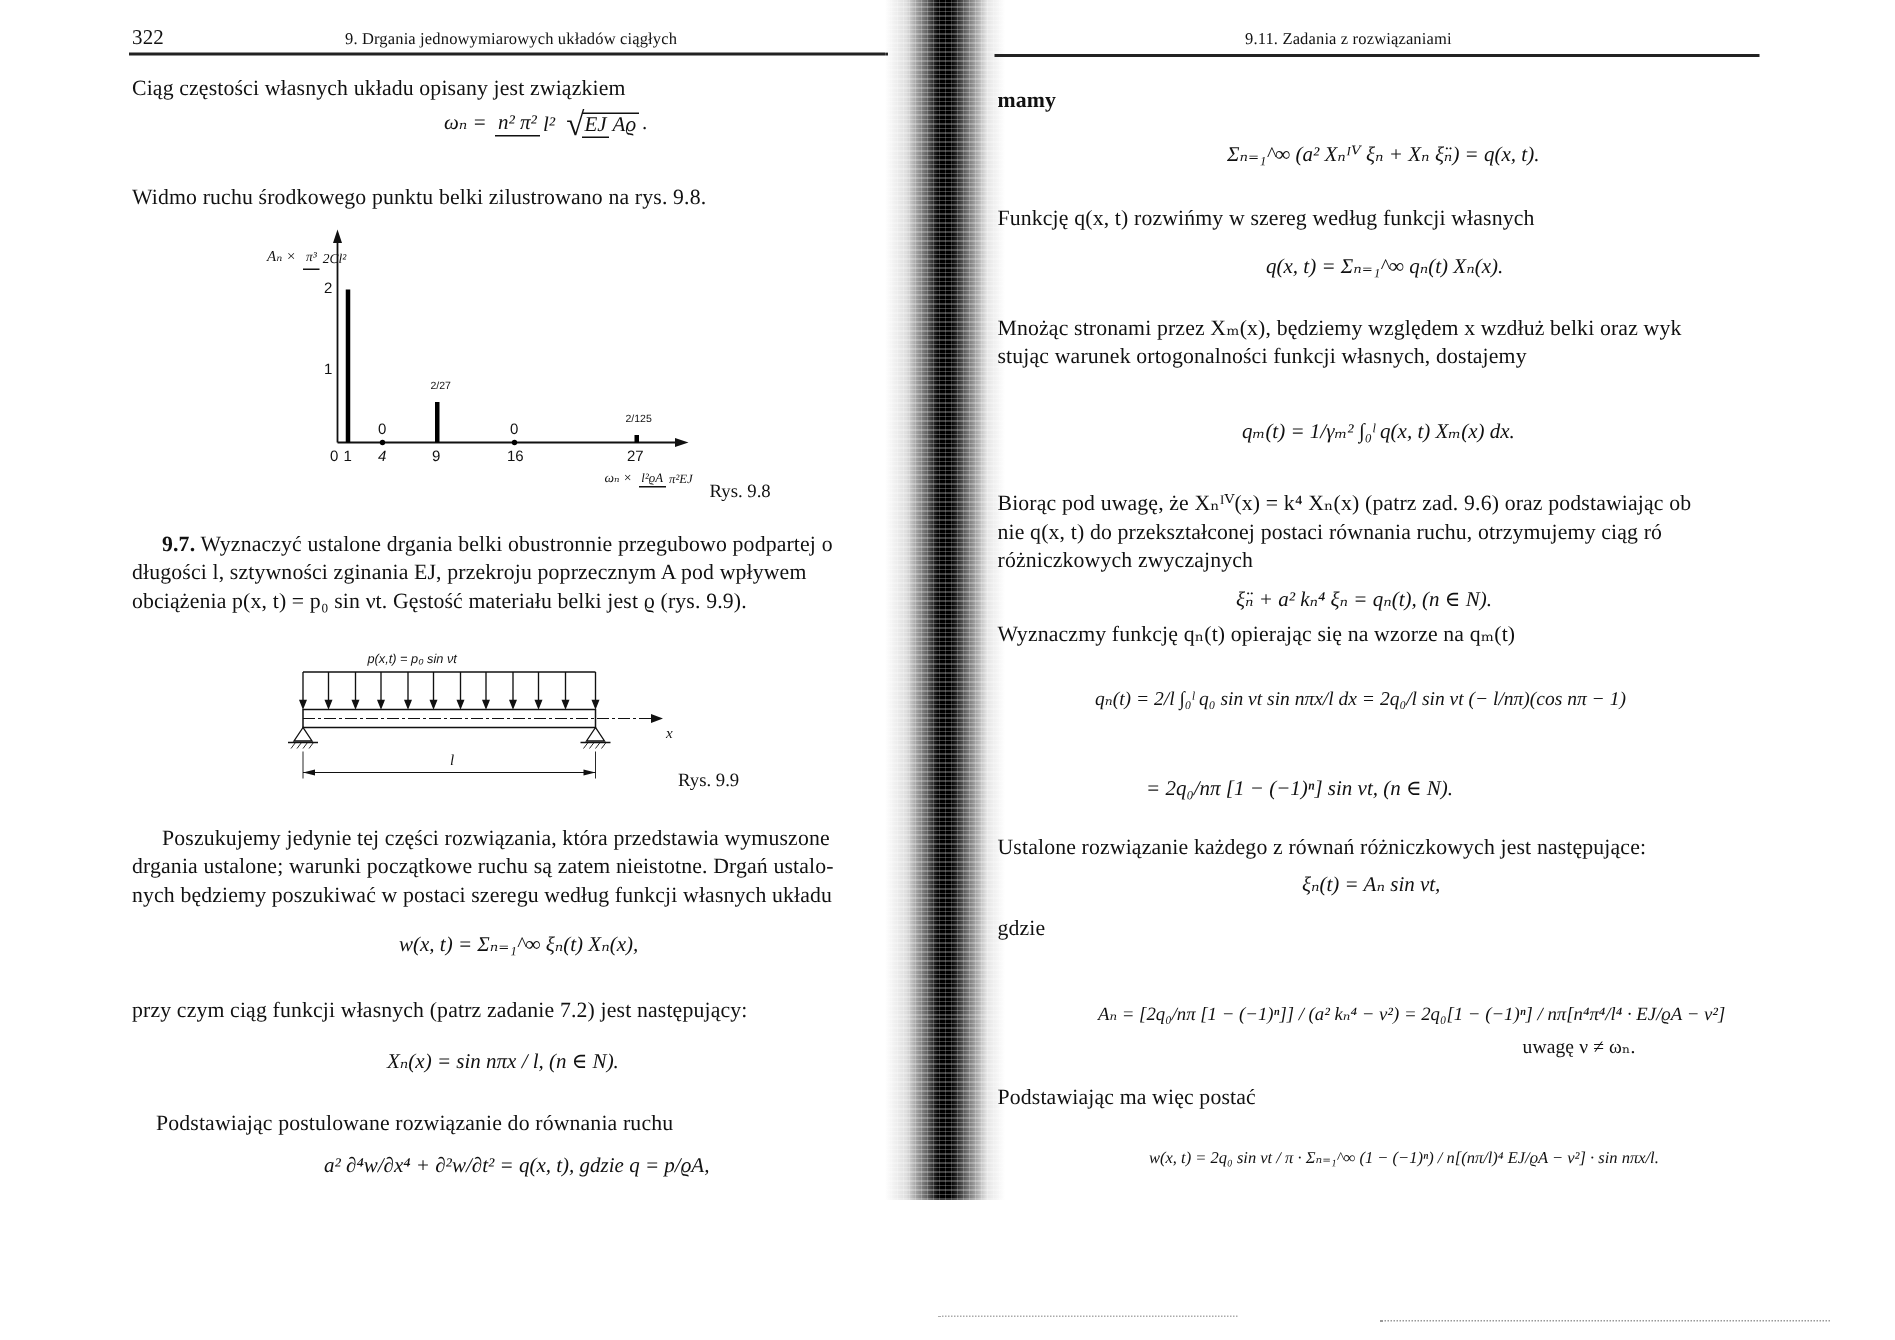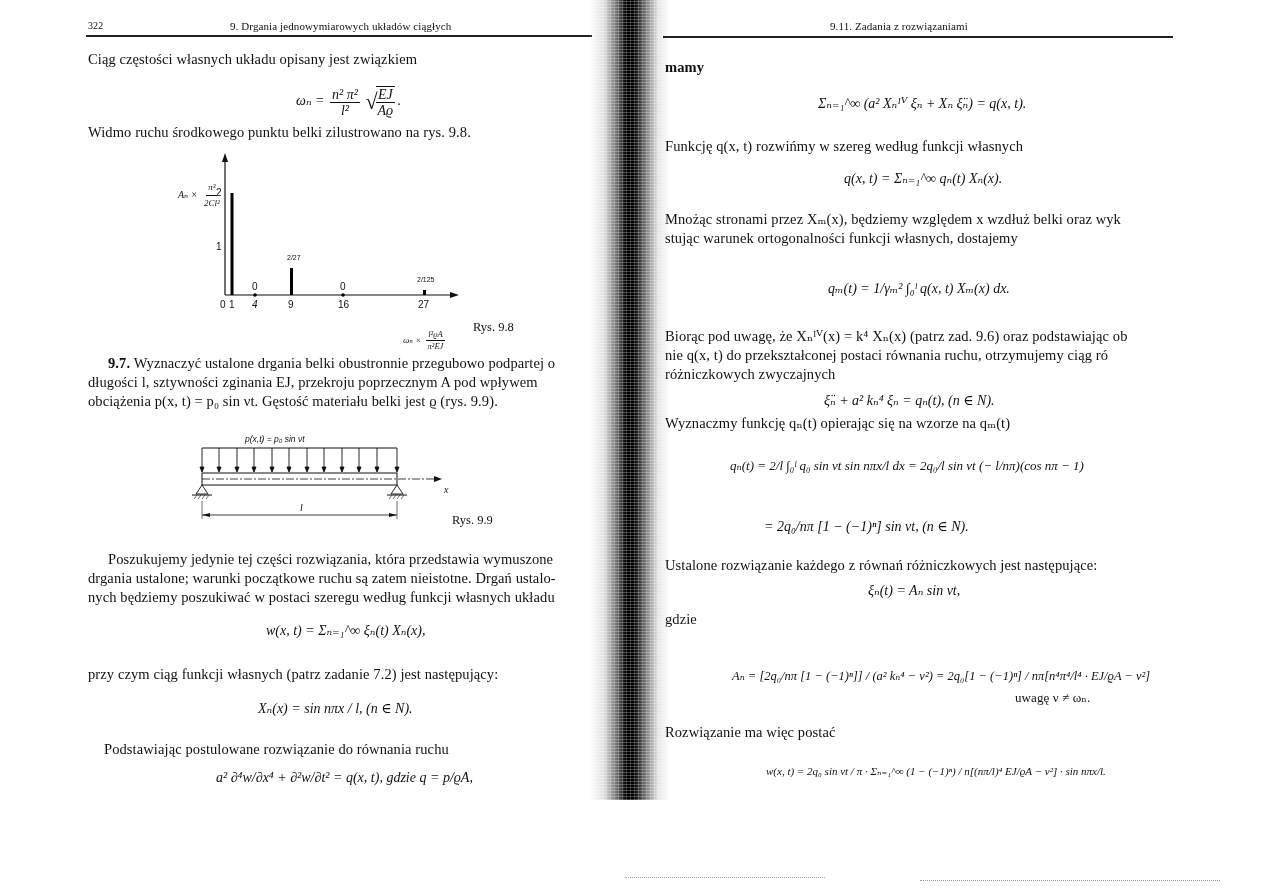--- a/index.html
+++ b/index.html
@@ -4,35 +4,35 @@
 <style>
   html, body { margin:0; padding:0; }
   body { width:1263px; height:893px; background:#ffffff; position:relative; overflow:hidden;
          font-family:"Liberation Serif", "DejaVu Serif", serif; color:#111; }
   .abs { position:absolute; }
   .txt { font-size:14.5px; line-height:19px; white-space:nowrap; letter-spacing:0.1px; }
   .hdr { font-size:11px; }
   .rule { position:absolute; height:1.6px; background:#222; }
   .eq { position:absolute; font-size:14px; white-space:nowrap; font-style:normal; }
   .it { font-style:italic; }
-  .frac { display:inline-flex; flex-direction:column; align-items:center; vertical-align:middle; margin:16px 2px; }
+  .frac { display:inline-flex; flex-direction:row; align-items:center; vertical-align:middle; margin:0 2px; }
   .frac .num { border-bottom:1px solid #111; padding:0 2px; line-height:15px; }
   .frac .den { padding:0 2px; line-height:15px; }
   .gutter { position:absolute; left:590px; top:0; width:80px; height:800px;
     background: linear-gradient(90deg, rgba(255,255,255,0) 0%, rgba(160,160,160,0.35) 18%, rgba(60,60,60,0.8) 35%, #000 45%, #000 55%, rgba(60,60,60,0.75) 68%, rgba(170,170,170,0.3) 85%, rgba(255,255,255,0) 100%); }
   .gutter-noise { position:absolute; left:590px; top:0; width:80px; height:800px;
     background-image: repeating-linear-gradient(0deg, rgba(255,255,255,0.25) 0 1px, rgba(0,0,0,0) 1px 3px),
                       repeating-linear-gradient(90deg, rgba(255,255,255,0.2) 0 1px, rgba(0,0,0,0) 1px 4px); }
   .caption { font-size:12.5px; }
 </style>
 </head>
 <body>
 
 <div>
-  <div class="abs txt" style="left:88px;top:16px;font-size:10px;">322</div>
+  <div class="abs txt" style="left:88px;top:16px;font-size:14px;">322</div>
   <div class="abs txt hdr" style="left:230px;top:17px;">9. Drgania jednowymiarowych układów ciągłych</div>
   <div class="rule" style="left:86px;top:35px;width:506px;"></div>
 
   <div class="abs txt" style="left:88px;top:50px;">Ciąg częstości własnych układu opisany jest związkiem</div>
 
   <div class="eq" style="left:296px;top:70px;text-align:right;">
     <span class="it">ωₙ =</span>
     <span class="frac">
         <span class="num it">n² π²</span>
         <span class="den it">l²</span>
@@ -194,18 +194,18 @@
   <div class="eq it" style="left:730px;top:458px;font-size:13px;text-align:center;">qₙ(t) = 2/l ∫₀ˡ q₀ sin νt sin nπx/l dx = 2q₀/l sin νt (− l/nπ)(cos nπ − 1)</div>
   <div class="eq it" style="left:764px;top:518px;">= 2q₀/nπ [1 − (−1)ⁿ] sin νt,    (n ∈ N).</div>
 
   <div class="abs txt" style="left:665px;top:556px;">Ustalone rozwiązanie każdego z równań różniczkowych jest następujące:</div>
   <div class="eq it" style="left:868px;top:582px;">ξₙ(t) = Aₙ sin νt,</div>
 
   <div class="abs txt" style="left:665px;top:610px;">gdzie</div>
   <div class="eq it" style="left:732px;top:668px;font-size:12.5px;">Aₙ = [2q₀/nπ [1 − (−1)ⁿ]] / (a² kₙ⁴ − ν²) = 2q₀[1 − (−1)ⁿ] / nπ[n⁴π⁴/l⁴ · EJ/ϱA − ν²]</div>
   <div class="abs txt" style="left:1015px;top:688px;font-size:13px;">uwagę    ν ≠ ωₙ.</div>
 
-  <div class="abs txt" style="left:665px;top:723px;">Rozwiązanie ma więc postać</div>
+  <div class="abs txt" style="left:665px;top:723px;">Podstawiając ma więc postać</div>
   <div class="eq it" style="left:766px;top:765px;font-size:11px;">w(x, t) = 2q₀ sin νt / π · Σₙ₌₁^∞ (1 − (−1)ⁿ) / n[(nπ/l)⁴ EJ/ϱA − ν²] · sin nπx/l.</div>
 </div>
 
 <div class="abs" style="left:625px;top:877px;width:200px;height:1px;border-top:1px dotted #aaa;"></div>
 <div class="abs" style="left:920px;top:880px;width:300px;height:1px;border-top:1px dotted #999;"></div>
 
 </body></html>

